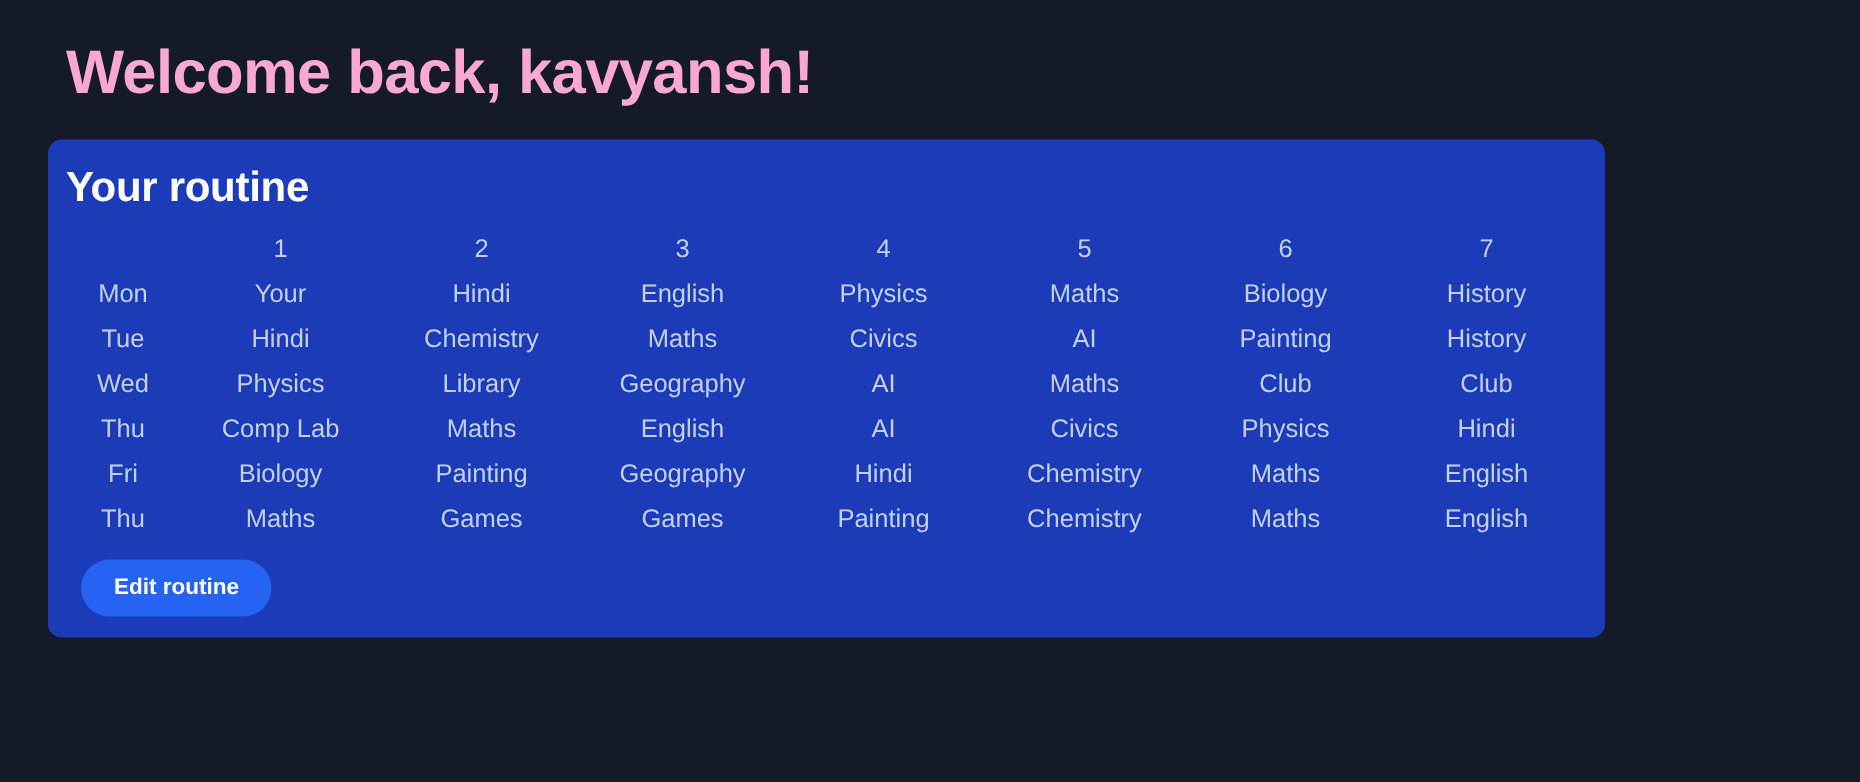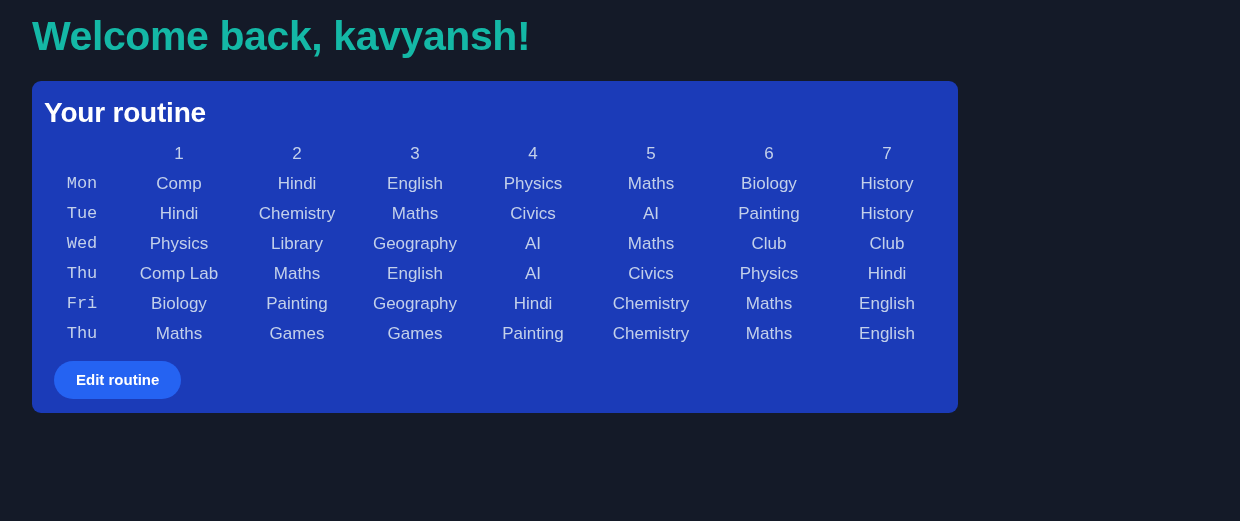--- a/index.html
+++ b/index.html
@@ -14,31 +14,31 @@
     overflow: hidden;
   }
   .page {
     position: relative;
     width: 1240px;
     height: 521px;
     box-sizing: border-box;
     padding: 0 32px;
   }
   .welcome-heading {
-    margin: 0;
+    margin: 12px;
     padding-top: 8px;
     font-size: 41px;
     line-height: 56px;
     font-weight: bold;
-    color: #14b8a6;
+    color: #f9a8d4;
     letter-spacing: -0.4px;
   }
   .routine-card {
     margin-top: 17px;
-    width: 926px;
+    width: 1038px;
     background: #1B3BB8;
     border-radius: 9px;
     box-sizing: border-box;
     padding: 12px 12px 14px 12px;
   }
   .card-title {
     margin: 0 0 6px 0;
     padding-left: 0;
     font-size: 28px;
     line-height: 40px;
@@ -73,21 +73,20 @@
     font-weight: bold;
     font-size: 17px;
     line-height: 30px;
   }
   th.day-head {
     text-align: right;
     color: #E9EEFA;
     font-weight: bold;
     font-size: 16px;
     padding-right: 2px;
-    font-family: Liberation Mono, monospace;
   }
   td.slot-cell {
     color: #C3D0EA;
   }
   td.placeholder-cell {
     color: #C3D0EA;
     font-size: 17px;
   }
   .edit-routine-button {
     display: inline-block;
@@ -136,21 +135,21 @@
           <th class="period-head">4</th>
           <th class="period-head">5</th>
           <th class="period-head">6</th>
           <th class="period-head">7</th>
         </tr>
       </thead>
       <tbody>
 
         <tr>
           <th class="day-head">Mon</th>
-          <td class="slot-cell">Comp</td>
+          <td class="slot-cell">Your</td>
           <td class="slot-cell">Hindi</td>
           <td class="slot-cell">English</td>
           <td class="slot-cell">Physics</td>
           <td class="slot-cell">Maths</td>
           <td class="slot-cell">Biology</td>
           <td class="slot-cell">History</td>
         </tr>
 
         <tr>
           <th class="day-head">Tue</th>

